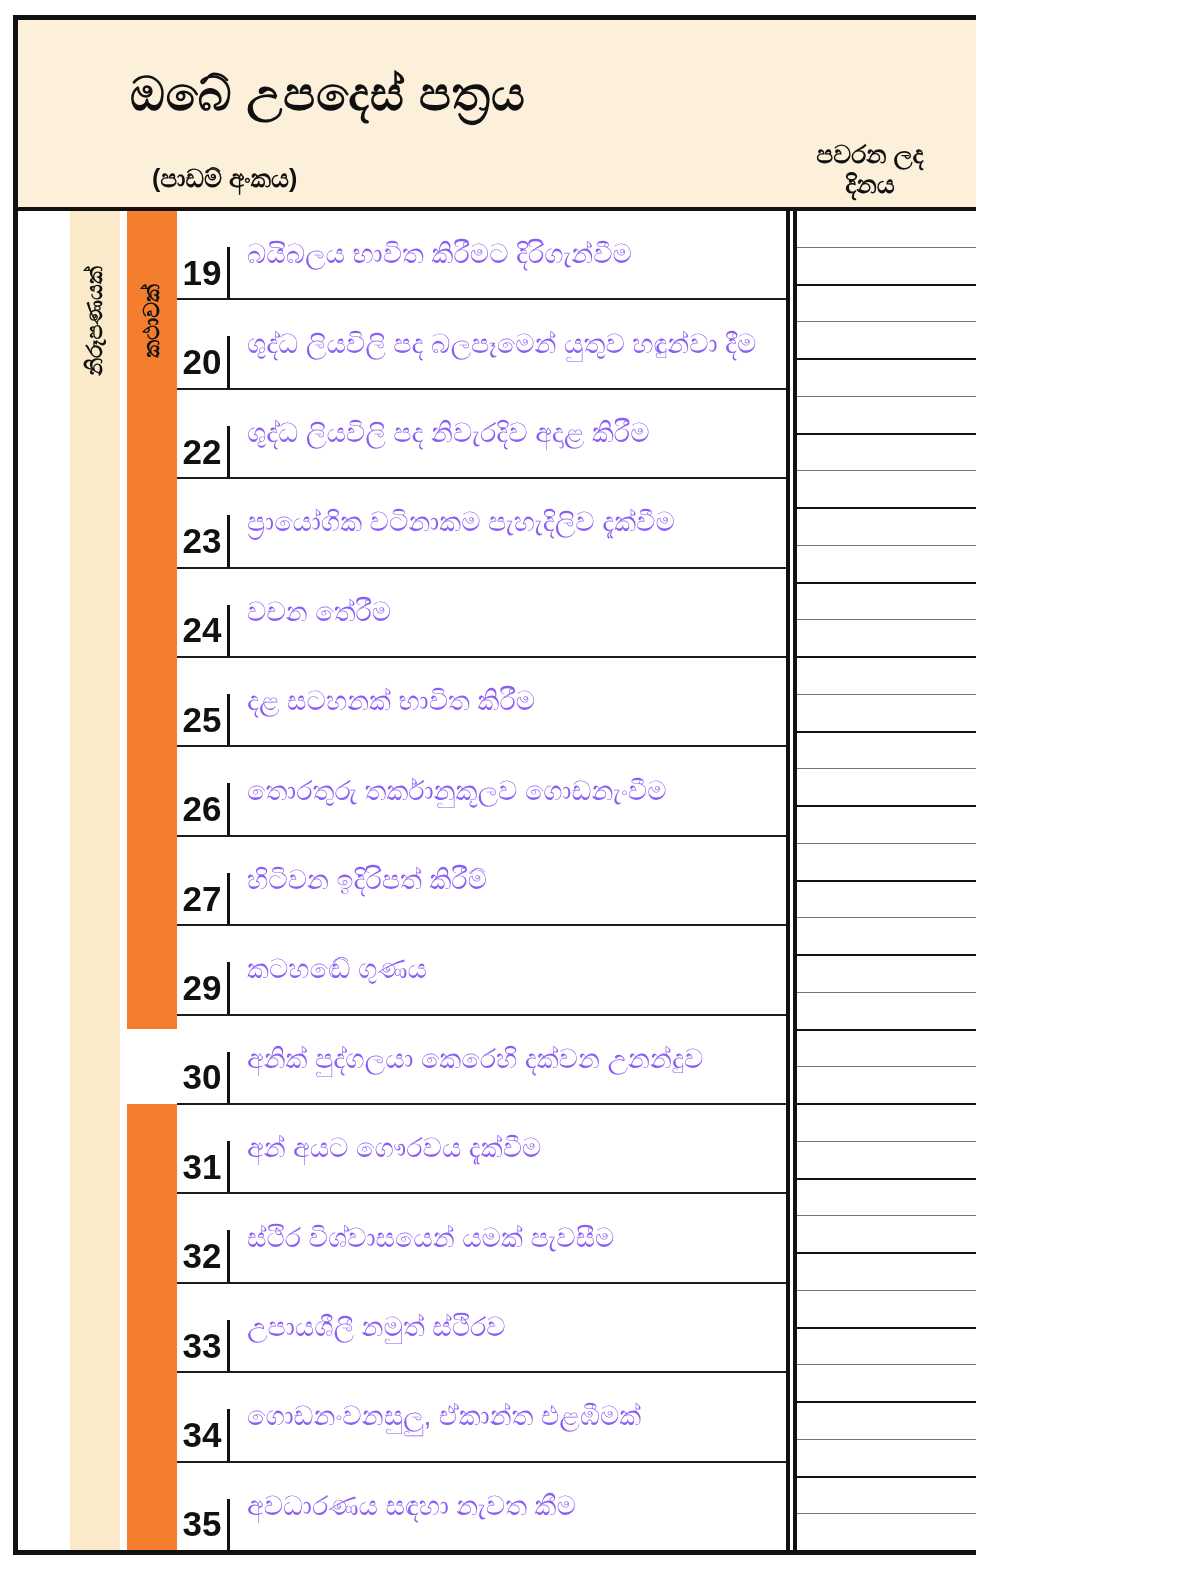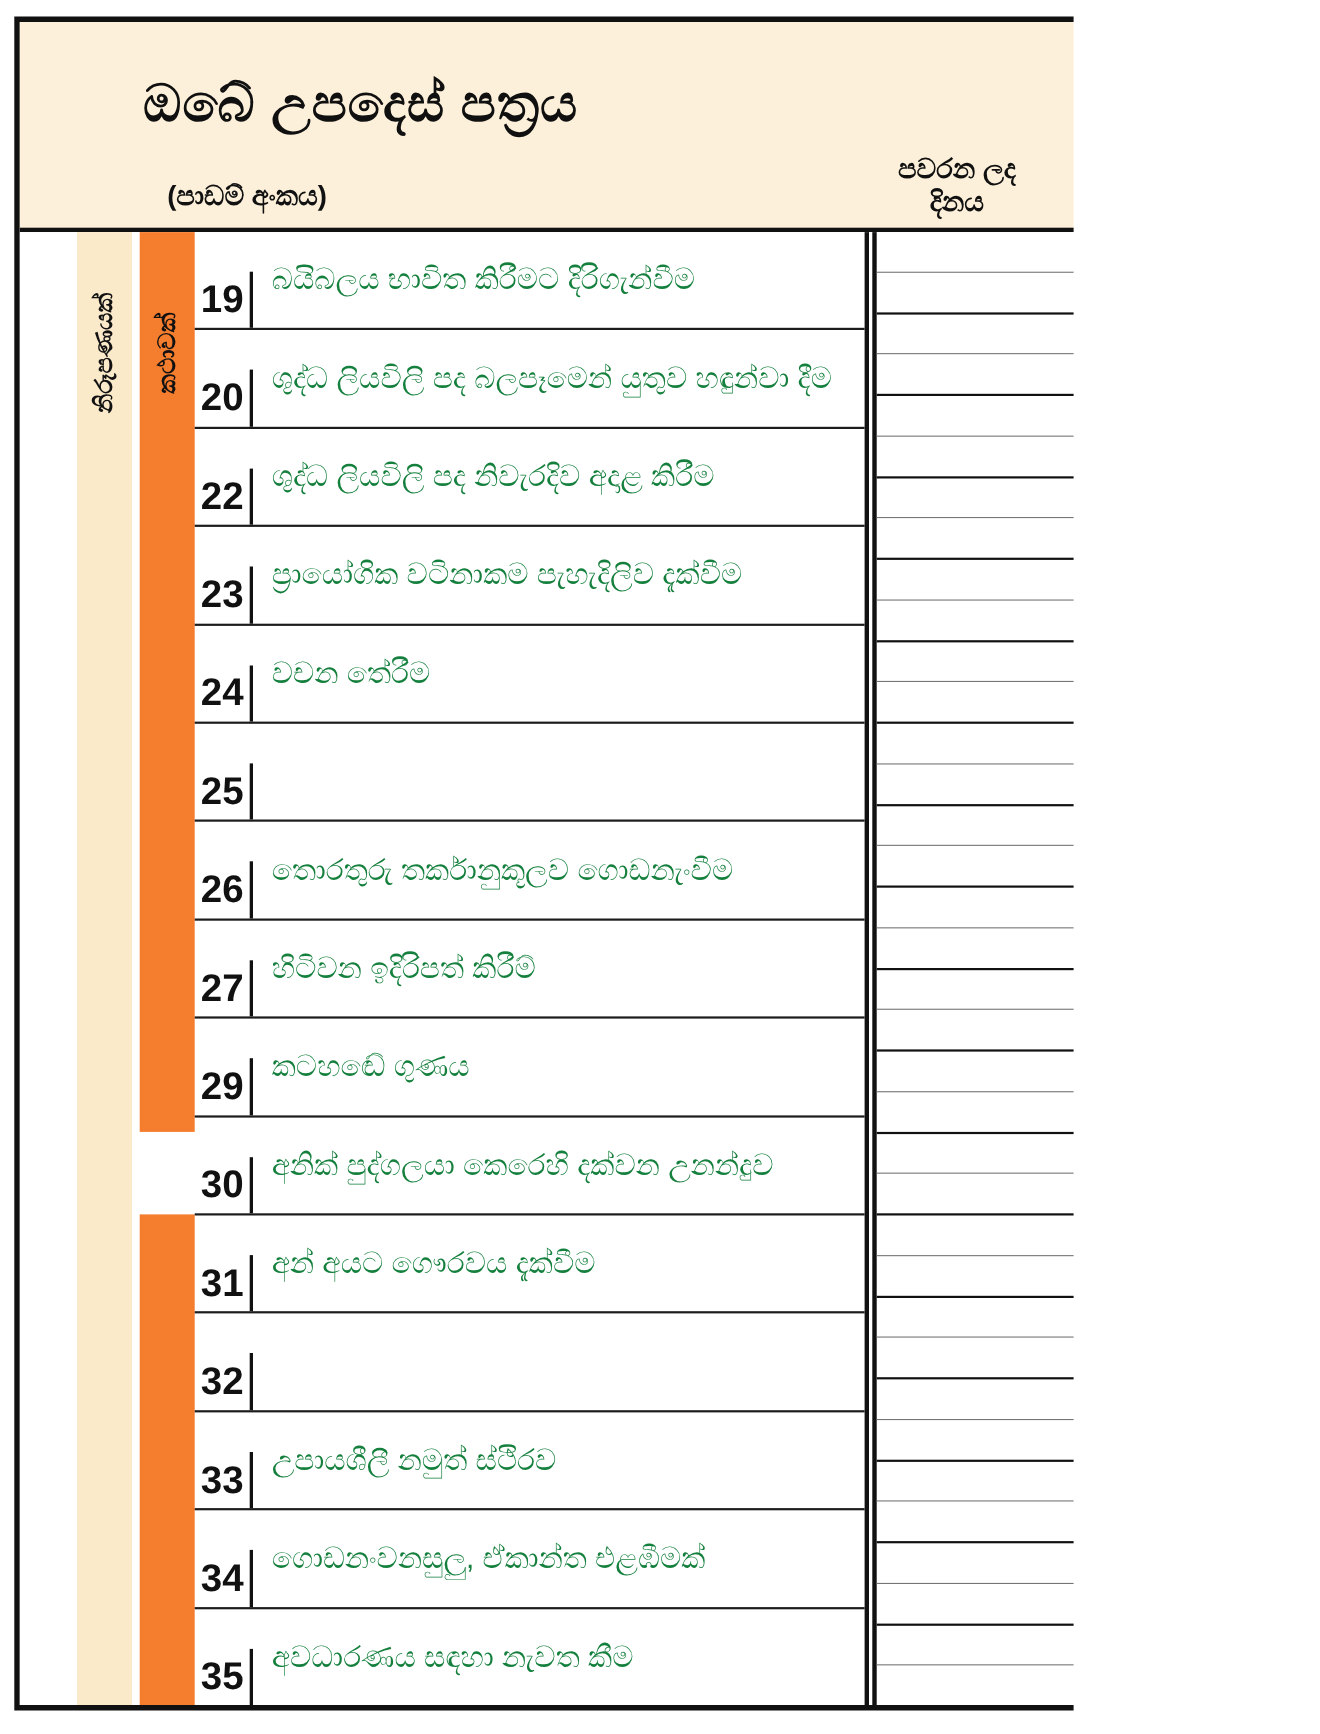--- a/index.html
+++ b/index.html
@@ -35,21 +35,21 @@
                  display:flex;align-items:center;justify-content:center;}
   .bar-label{font-size:22px;font-weight:bold;color:#111;}
   
   .rows{position:absolute;left:159px;top:0;bottom:0;width:613px;box-sizing:border-box;
         border-right:4px solid #111;display:flex;flex-direction:column;}
   .row{flex:1;display:flex;align-items:stretch;border-bottom:2px solid #1c1c1c;}
   .row:last-child{border-bottom:none;}
   .num{flex:0 0 50px;display:flex;align-items:center;justify-content:center;
        font-size:35px;font-weight:bold;border-right:3px solid #111;margin-top:36px;}
   .txt{flex:1;display:flex;align-items:center;padding-left:17px;padding-right:6px;
-       font-size:27px;font-weight:400;color:#15803d;}
+       font-size:27px;font-weight:400;color:#8b5cf6;}
   
   .rightbox{position:absolute;left:775px;top:0;bottom:0;right:0;box-sizing:border-box;
             border-left:4px solid #111;display:flex;flex-direction:column;}
   .sub{flex:1;display:flex;align-items:center;justify-content:center;
        border-bottom:1px solid #767676;}
   .sub.pair-end{border-bottom:2px solid #111;}
   .sub:last-child{border-bottom:none;}
   .cb{width:23px;height:23px;box-sizing:border-box;border:2px solid #5a5a5a;
       background:#fff;border-radius:1px;}
 </style>
@@ -109,20 +109,21 @@
           <div class="row">
             <div class="num">23</div>
             <div class="txt">ප්‍රායෝගික වටිනාකම පැහැදිලිව දැක්වීම</div>
           </div>
           <div class="row">
             <div class="num">24</div>
             <div class="txt">වචන තේරීම</div>
           </div>
           <div class="row">
             <div class="num">25</div>
+            <div class="txt">දළ සටහනක් භාවිත කිරීම</div>
           </div>
           <div class="row">
             <div class="num">26</div>
             <div class="txt">තොරතුරු තර්කානුකූලව ගොඩනැංවීම</div>
           </div>
           <div class="row">
             <div class="num">27</div>
             <div class="txt">හිටිවන ඉදිරිපත් කිරීම්</div>
           </div>
           <div class="row">
@@ -132,20 +133,21 @@
           <div class="row">
             <div class="num">30</div>
             <div class="txt">අනික් පුද්ගලයා කෙරෙහි දක්වන උනන්දුව</div>
           </div>
           <div class="row">
             <div class="num">31</div>
             <div class="txt">අන් අයට ගෞරවය දැක්වීම</div>
           </div>
           <div class="row">
             <div class="num">32</div>
+            <div class="txt">ස්ථිර විශ්වාසයෙන් යමක් පැවසීම</div>
           </div>
           <div class="row">
             <div class="num">33</div>
             <div class="txt">උපායශීලී නමුත් ස්ථිරව</div>
           </div>
           <div class="row">
             <div class="num">34</div>
             <div class="txt">ගොඩනංවනසුලු, ඒකාන්ත එළඹීමක්</div>
           </div>
           <div class="row">

